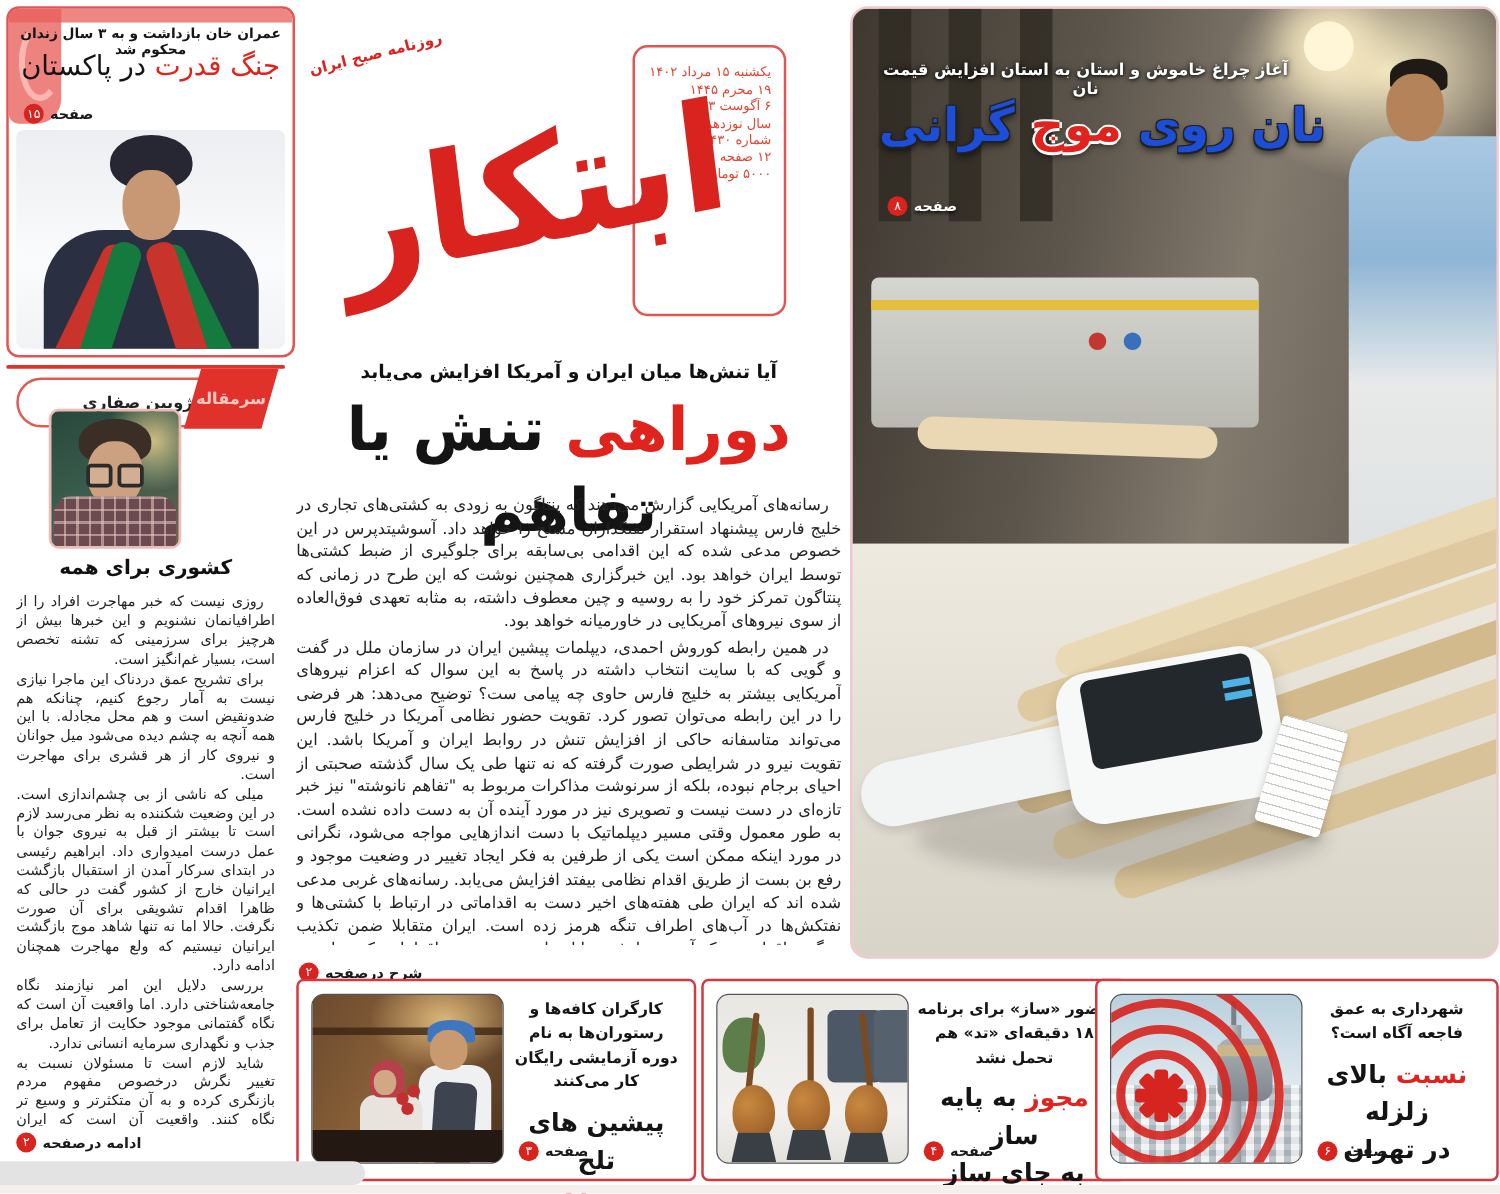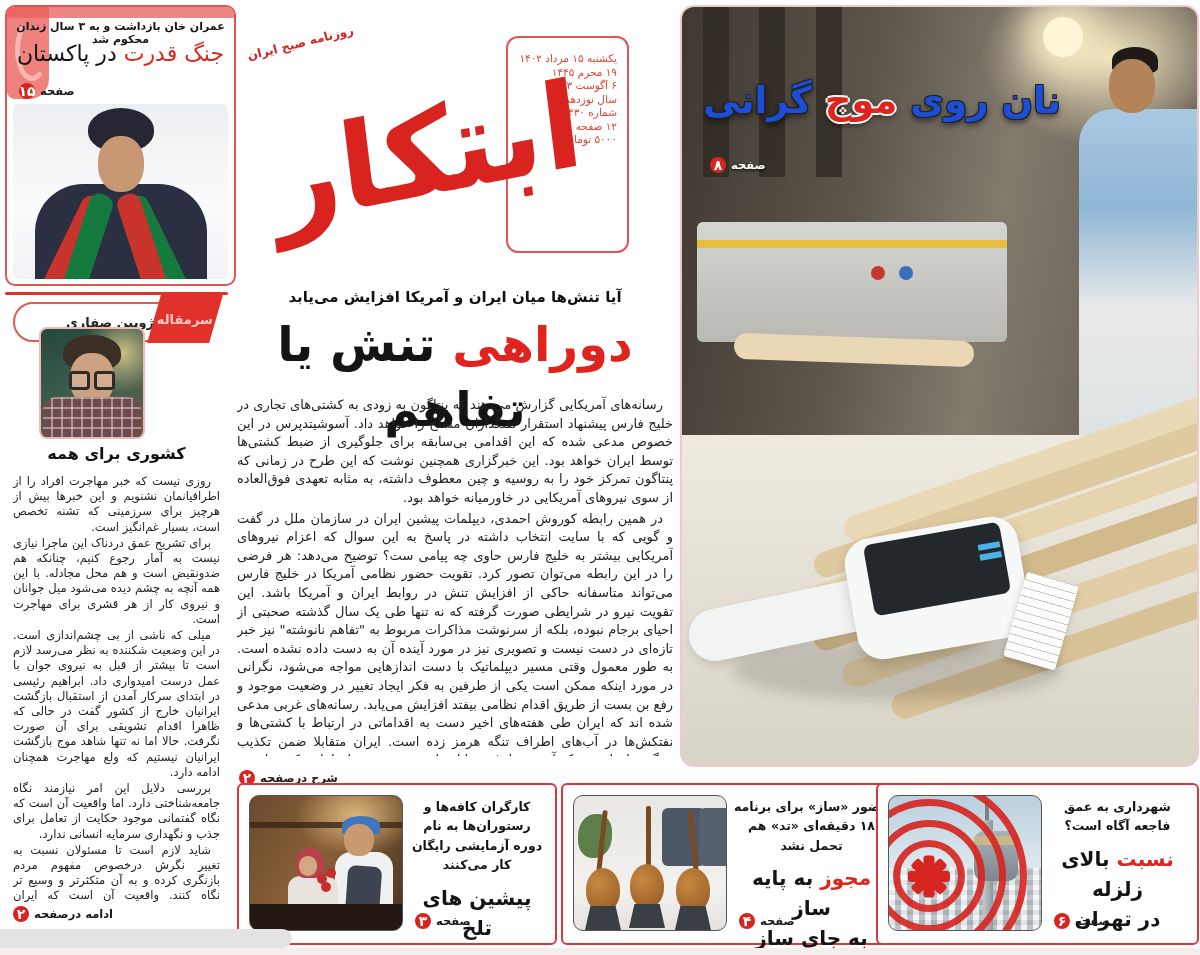--- a/index.html
+++ b/index.html
@@ -6,21 +6,21 @@
   #page{position:relative;width:1200px;height:955px;background:#fff;overflow:hidden;
         font-family:"DejaVu Sans",sans-serif;}
   .rtl{direction:rtl;}
   .red{color:#e0241d;}
   .blk{color:#141414;}
 
   
   .chip{display:flex;direction:rtl;align-items:center;gap:5px;font-weight:bold;
         font-size:11.5px;color:#1a1a1a;}
   .badge{display:inline-flex;align-items:center;justify-content:center;width:16px;height:16px;
-         border-radius:50%;background:#d8231f;color:#fff;font-size:14px;font-weight:bold;flex:0 0 auto;}
+         border-radius:50%;background:#d8231f;color:#fff;font-size:10px;font-weight:normal;flex:0 0 auto;}
 
   
   .pakistan{position:absolute;left:5px;top:5px;width:227px;height:277px;background:#fff;
             border:2px solid #e25555;border-radius:10px;overflow:hidden;}
   .wm1{position:absolute;top:0;left:0;right:0;height:11px;background:rgba(232,95,90,.75);}
   .wm2{position:absolute;top:0;left:0;width:42px;height:92px;background:rgba(232,95,90,.78);
        border-radius:0 0 20px 8px;}
   .wm3{position:absolute;top:12px;left:8px;width:24px;height:52px;border-radius:50%;
        border:5px solid rgba(255,196,190,.8);border-top-color:transparent;border-right-color:transparent;}
   .pk-kicker{position:absolute;top:13px;left:0;right:0;text-align:center;font-size:11px;
@@ -276,20 +276,21 @@
       <div class="lav" style="left:120px;top:122px;width:440px;background:#d2ba8d"></div>
       <div class="lav" style="left:150px;top:162px;width:420px;background:#e2ceA6"></div>
       <div class="lav" style="left:200px;top:200px;width:380px;background:#d8c298"></div>
       <div class="pos-shadow"></div>
       <div class="pos-handle"></div>
       <div class="pos-head"></div>
       <div class="pos-screen"></div>
       <div class="pos-glyph"></div>
       <div class="receipt"></div>
     </div>
+    <div class="lead-kicker">آغاز چراغ خاموش و استان به استان افزایش قیمت نان</div>
     <h2 class="lead-head"><span class="w">نان روی</span> <span class="r">موج</span> <span class="w">گرانی</span></h2>
     <div class="chip lead-chip">
       <span class="lbl">صفحه</span>
       <span class="badge">۸</span>
     </div>
   </section>
 
   <section class="main">
     <div class="main-kicker">آیا تنش‌ها میان ایران و آمریکا افزایش می‌یابد</div>
     <h1 class="main-head"><span class="red">دوراهی</span> <span class="blk">تنش یا تفاهم</span></h1>

